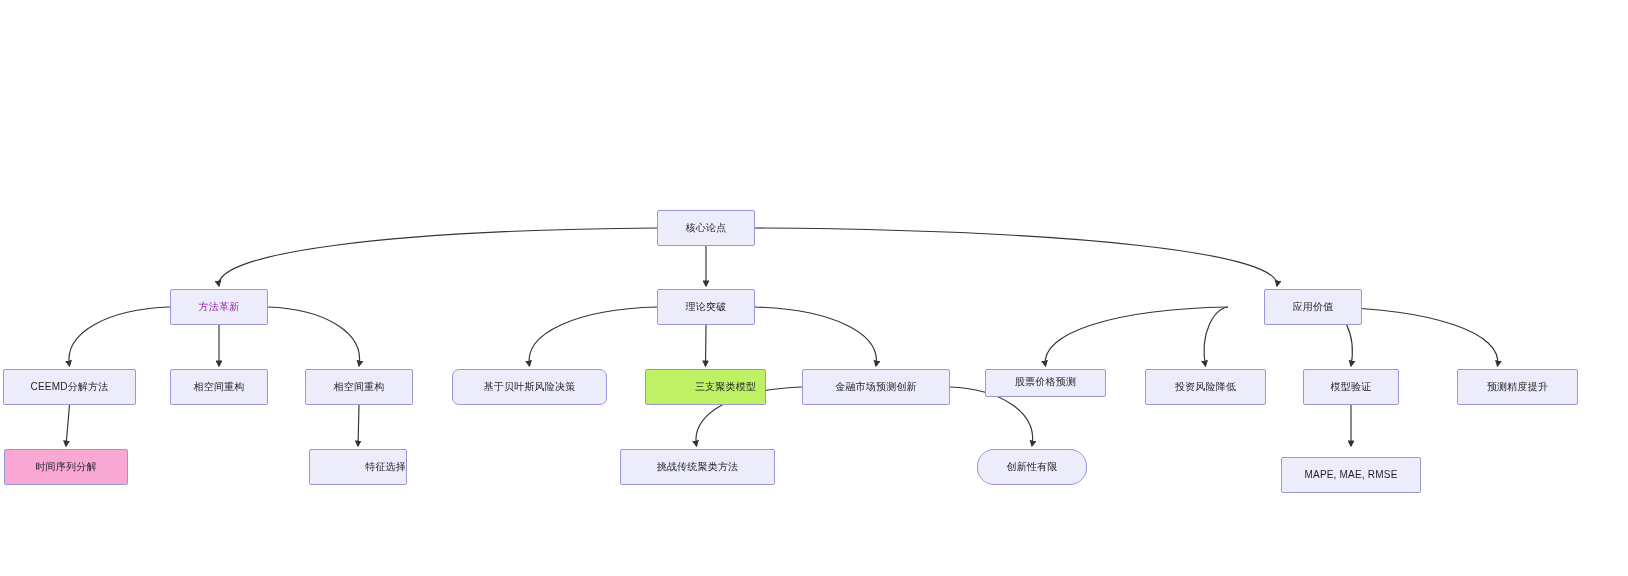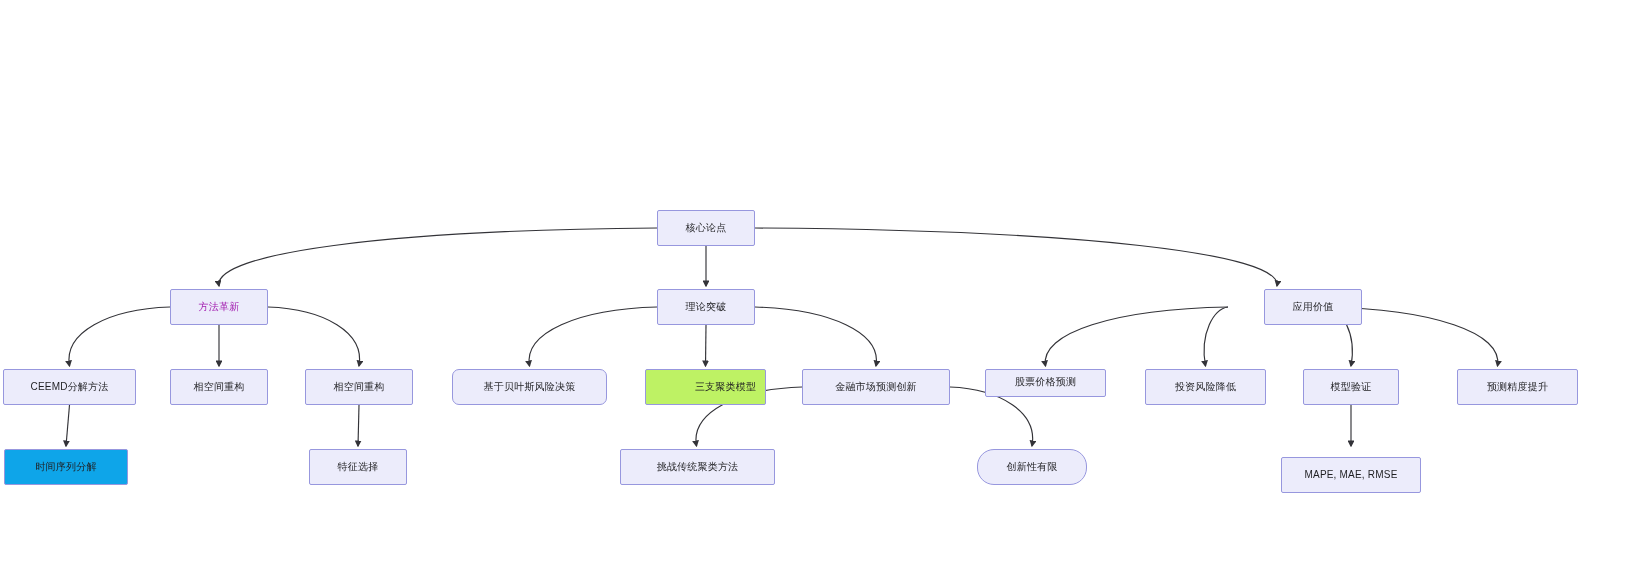--- a/index.html
+++ b/index.html
@@ -110,24 +110,24 @@
       </div>
       <div class="node" style="left: 1145px; top: 369px; width: 121px; height: 36px; background: rgb(236, 236, 251); border-color: rgb(151, 151, 222); color: rgb(31, 31, 34);">
         <span class="node-label">投资风险降低</span>
       </div>
       <div class="node" style="left: 1303px; top: 369px; width: 96px; height: 36px; background: rgb(236, 236, 251); border-color: rgb(151, 151, 222); color: rgb(31, 31, 34);">
         <span class="node-label">模型验证</span>
       </div>
       <div class="node" style="left: 1437px; top: 369px; width: 121px; height: 36px; background: rgb(236, 236, 251); border-color: rgb(151, 151, 222); color: rgb(31, 31, 34); margin-left: 20px;">
         <span class="node-label">预测精度提升</span>
       </div>
-      <div class="node" style="left: 4px; top: 449px; width: 124px; height: 36px; background: #0ea5e9; border-color: rgb(151, 151, 222); color: rgb(31, 31, 34);">
+      <div class="node" style="left: 4px; top: 449px; width: 124px; height: 36px; background: #f9a8d4; border-color: rgb(151, 151, 222); color: rgb(31, 31, 34);">
         <span class="node-label">时间序列分解</span>
       </div>
-      <div class="node" style="left: 309px; top: 449px; width: 98px; height: 36px; background: rgb(236, 236, 251); border-color: rgb(151, 151, 222); color: rgb(31, 31, 34);">
+      <div class="node" style="left: 309px; top: 449px; width: 98px; height: 36px; background: rgb(236, 236, 251); border-color: rgb(151, 151, 222); color: rgb(31, 31, 34); justify-content: flex-end;">
         <span class="node-label">特征选择</span>
       </div>
       <div class="node" style="left: 620px; top: 449px; width: 155px; height: 36px; background: rgb(236, 236, 251); border-color: rgb(151, 151, 222); color: rgb(31, 31, 34);">
         <span class="node-label">挑战传统聚类方法</span>
       </div>
       <div class="node" style="left: 977px; top: 449px; width: 110px; height: 36px; background: rgb(236, 236, 251); border-color: rgb(151, 151, 222); color: rgb(31, 31, 34); border-radius: 17px;">
         <span class="node-label">创新性有限</span>
       </div>
       <div class="node" style="left: 1281px; top: 449px; width: 140px; height: 36px; background: rgb(236, 236, 251); border-color: rgb(151, 151, 222); color: rgb(31, 31, 34); margin-top: 8px;">
         <span class="node-label">MAPE, MAE, RMSE</span>

